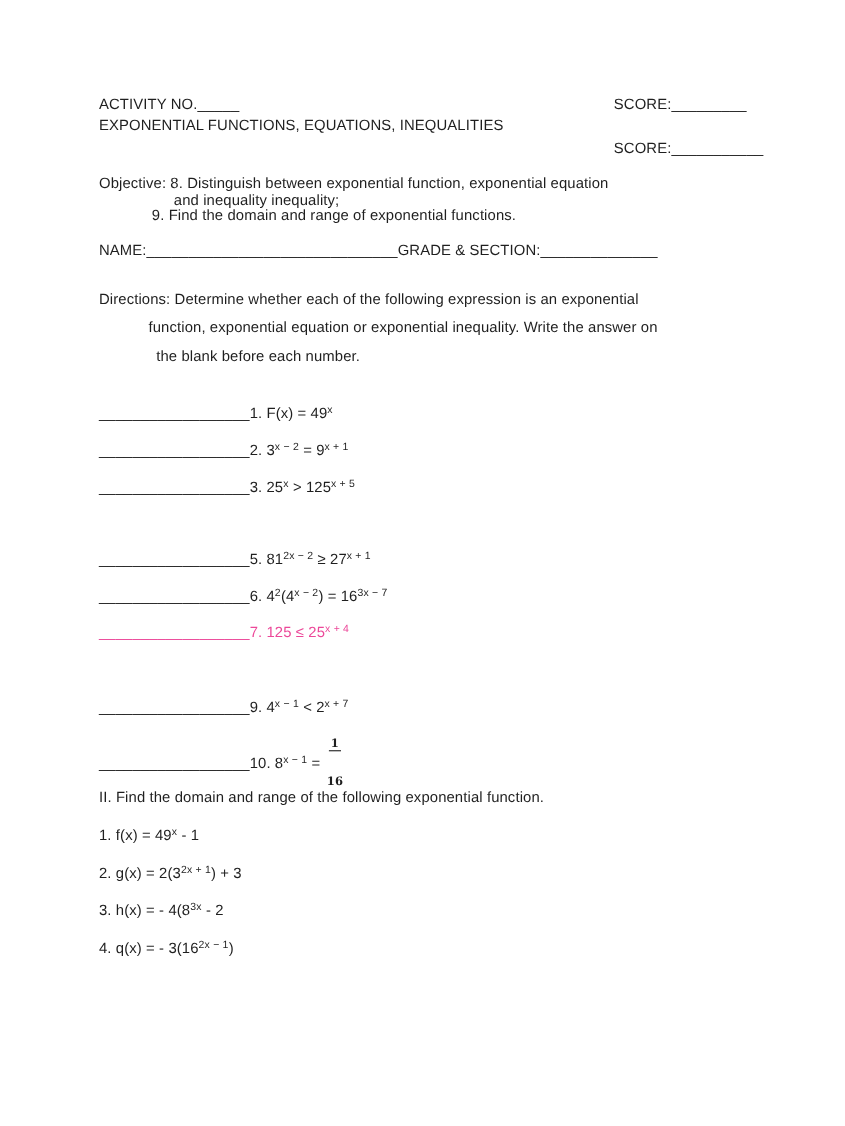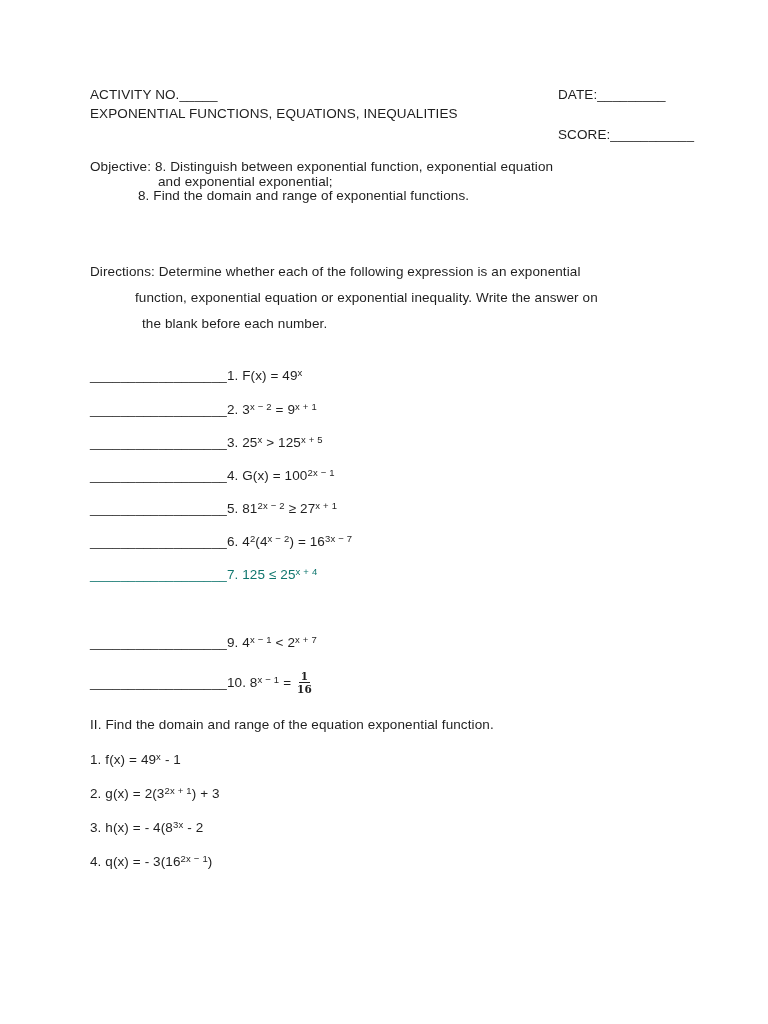--- a/index.html
+++ b/index.html
@@ -8,57 +8,57 @@
     width:768px;height:1024px;
     background:#ffffff;
     font-family:"Liberation Sans","DejaVu Sans",sans-serif;
     font-size:13.5px;
     color:#1f1f1f;
     overflow:hidden;
     text-decoration:underline;
   }
   .t{position:absolute;white-space:pre;line-height:1.25;letter-spacing:0.1px;}
   sup{font-size:9.5px;line-height:0;vertical-align:4.5px;letter-spacing:0.2px;}
-  .muted{color:#0f766e;}
+  .muted{color:#ec4899;}
   .frac{
     display:inline-flex;flex-direction:column;align-items:center;
     font-family:"DejaVu Serif",serif;font-size:10.5px;font-weight:700;
     line-height:1.15;vertical-align:middle;position:relative;top:-1px;margin-left:1px;
   }
   .frac .num{border-bottom:1.2px solid #1f1f1f;padding:0 2px;}
-  .frac .den{padding:0 1px;}
+  .frac .den{padding:0 1px;margin-top:22px;}
 </style>
 </head>
 <body>
 
 <div class="page">
 
   <div class="t" style="left:90px;top:87px">ACTIVITY NO._____</div>
-  <div class="t" style="left:558px;top:87px">DATE:_________</div>
+  <div class="t" style="left:558px;top:87px">SCORE:_________</div>
   <div class="t" style="left:90px;top:106px">EXPONENTIAL FUNCTIONS, EQUATIONS, INEQUALITIES</div>
   <div class="t" style="left:558px;top:127px">SCORE:___________</div>
 
   <div class="t" style="left:90px;top:159px">Objective: 8. Distinguish between exponential function, exponential equation</div>
-  <div class="t" style="left:158px;top:174px">and exponential exponential;</div>
-  <div class="t" style="left:138px;top:188px">8. Find the domain and range of exponential functions.</div>
+  <div class="t" style="left:158px;top:174px">and inequality inequality;</div>
+  <div class="t" style="left:138px;top:188px">9. Find the domain and range of exponential functions.</div>
 
+  <div class="t" style="left:90px;top:220px">NAME:______________________________GRADE &amp; SECTION:______________</div>
 
   <div class="t" style="left:135px;top:290px">function, exponential equation or exponential inequality. Write the answer on</div>
   <div class="t" style="left:90px;top:264px">Directions: Determine whether each of the following expression is an exponential</div>
   <div class="t" style="left:142px;top:316px">the blank before each number.</div>
 
   <div class="t" style="left:90px;top:368px"><span>__________________</span><span>1. F(x) = 49<sup>x</sup></span></div>
   <div class="t" style="left:90px;top:402px"><span>__________________</span><span>2. 3<sup>x − 2</sup> = 9<sup>x + 1</sup></span></div>
   <div class="t" style="left:90px;top:435px"><span>__________________</span><span>3. 25<sup>x</sup> &gt; 125<sup>x + 5</sup></span></div>
-  <div class="t" style="left:90px;top:468px"><span>__________________</span><span>4. G(x) = 100<sup>2x − 1</sup></span></div>
   <div class="t" style="left:90px;top:501px"><span>__________________</span><span>5. 81<sup>2x − 2</sup> ≥ 27<sup>x + 1</sup></span></div>
   <div class="t" style="left:90px;top:534px"><span>__________________</span><span>6. 4<sup>2</sup>(4<sup>x − 2</sup>) = 16<sup>3x − 7</sup></span></div>
   <div class="t muted" style="left:90px;top:567px"><span>__________________</span><span>7. 125 ≤ 25<sup>x + 4</sup></span></div>
   <div class="t" style="left:90px;top:635px"><span>__________________</span><span>9. 4<sup>x − 1</sup> &lt; 2<sup>x + 7</sup></span></div>
   <div class="t" style="left:90px;top:671px"><span>__________________</span><span>10. 8<sup>x − 1</sup> = <span class="frac"><span class="num">1</span><span class="den">16</span></span></span></div>
 
-  <div class="t" style="left:90px;top:717px">II. Find the domain and range of the equation exponential function.</div>
+  <div class="t" style="left:90px;top:717px">II. Find the domain and range of the following exponential function.</div>
   <div class="t" style="left:90px;top:752px"><span>1. f(x) = 49<sup>x</sup> - 1</span></div>
   <div class="t" style="left:90px;top:786px"><span>2. g(x) = 2(3<sup>2x + 1</sup>) + 3</span></div>
   <div class="t" style="left:90px;top:820px"><span>3. h(x) = - 4(8<sup>3x</sup> - 2</span></div>
   <div class="t" style="left:90px;top:854px"><span>4. q(x) = - 3(16<sup>2x − 1</sup>)</span></div>
 
 </div>
 
 </body></html>

